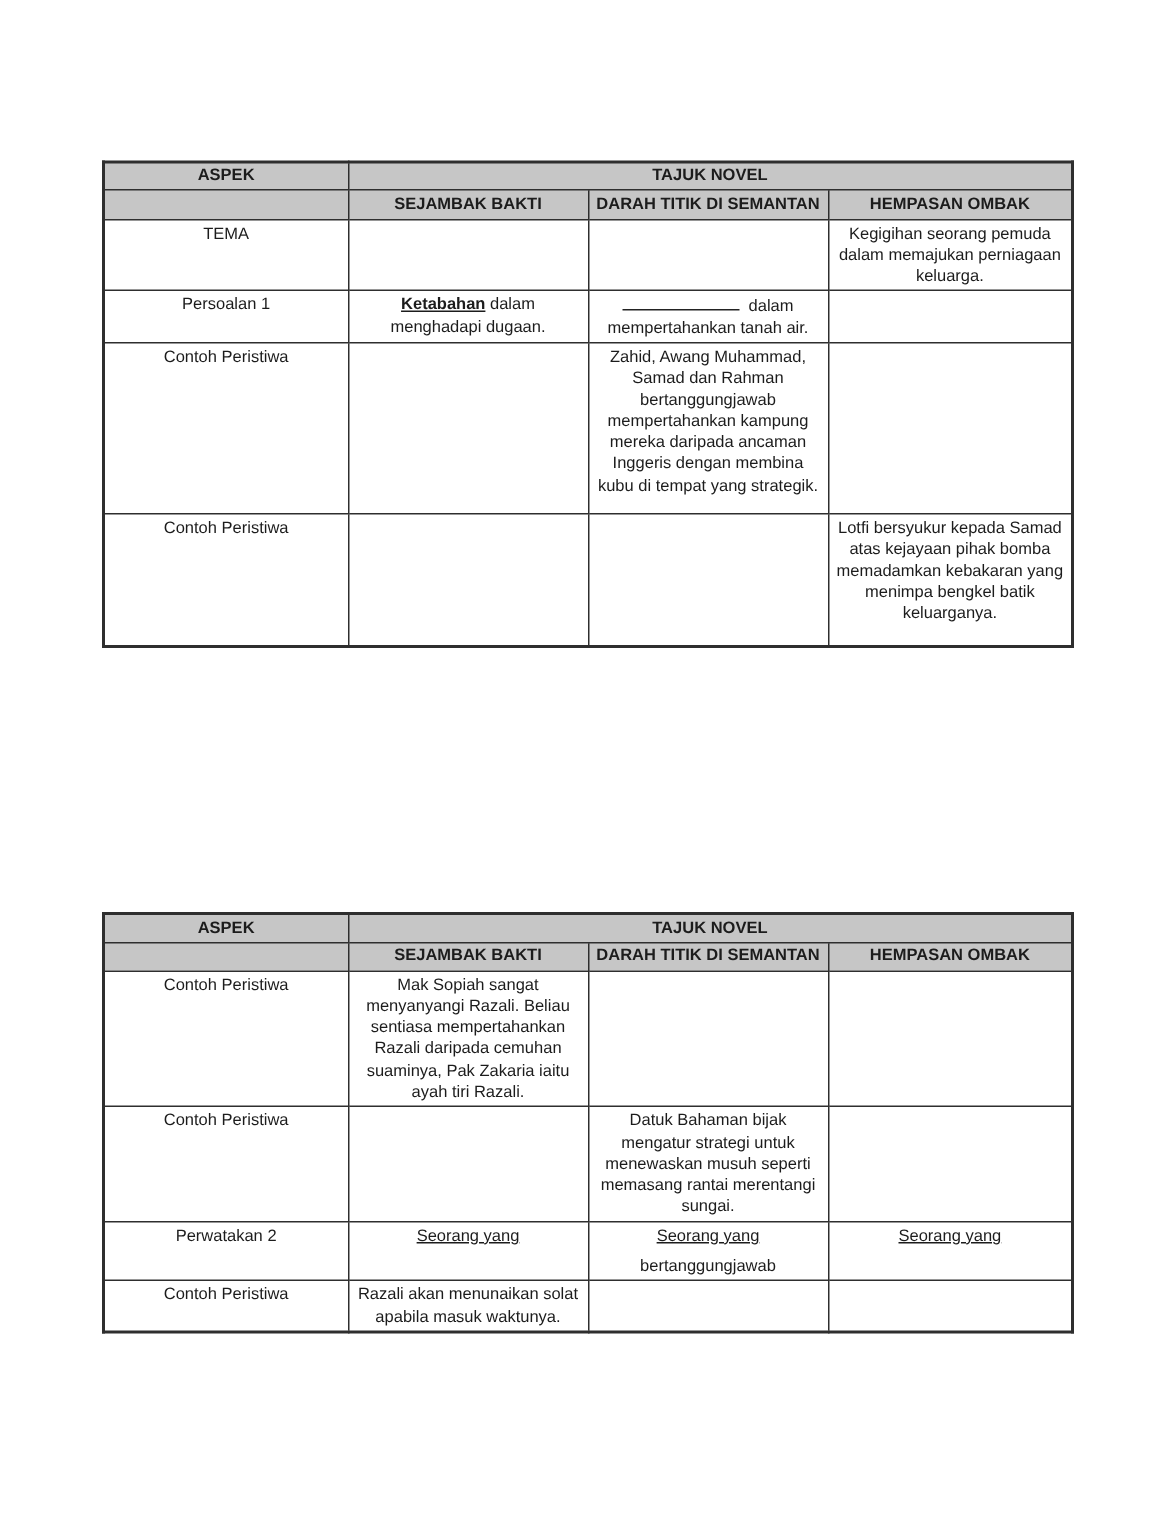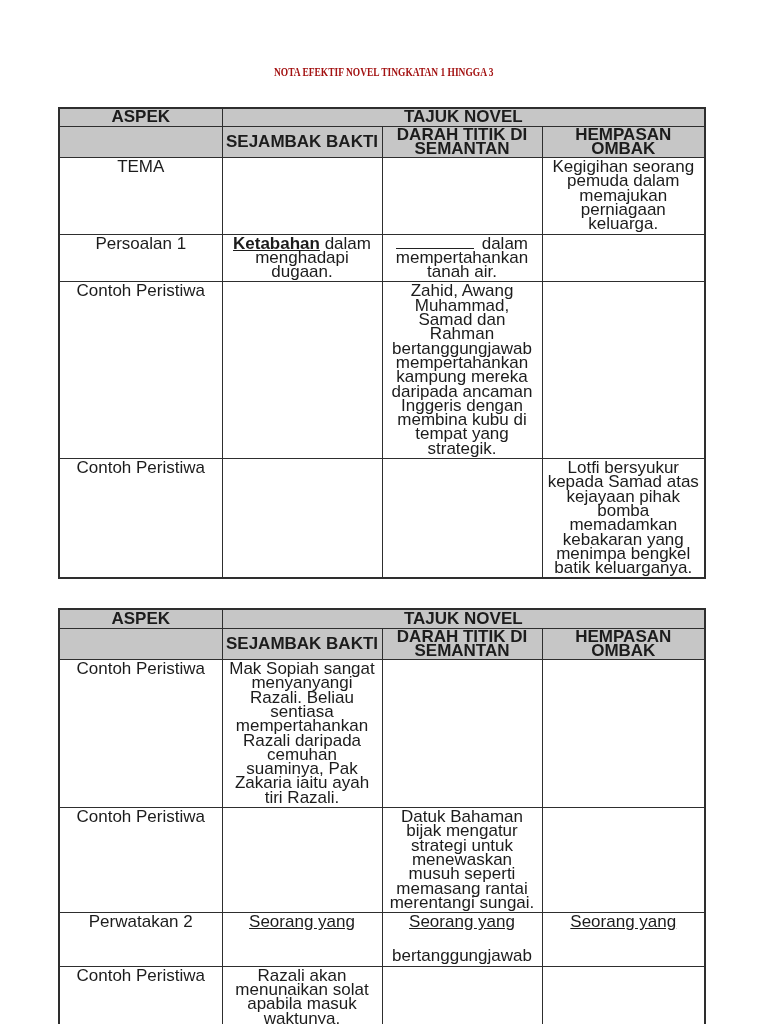--- a/index.html
+++ b/index.html
@@ -25,25 +25,25 @@
     font-weight: bold;
     font-size: 13.5px;
     letter-spacing: 0px;
     color: #a31212;
     transform: scaleX(0.70);
     transform-origin: center;
     white-space: nowrap;
   }
   table.notes {
     position: absolute;
-    left: 58px;
+    left: 68px;
     width: 646px;
     border-collapse: collapse;
     table-layout: fixed;
-    font-size: 17px;
+    font-size: 11px;
     line-height: 14.3px;
     color: #1c1c1c;
     border: 2px solid #2e2e2e;
   }
   table.t1 { top: 107px; }
   table.t2 { top: 608px; }
   table.notes td, table.notes th {
     border: 1px solid #2e2e2e;
     padding: 2px 4px;
     vertical-align: top;
@@ -65,21 +65,21 @@
   td.center { text-align: center; }
   .u { text-decoration: underline; }
   .bu { font-weight: bold; text-decoration: underline; }
   .blank-line {
     display: inline-block;
     width: 78px;
     height: 10px;
     border-bottom: 1px solid #222222;
     margin-right: 3px;
   }
-  .line2 { display: block; margin-top: 20px; }
+  .line2 { display: block; margin-top: 6px; }
   
   tr.h18 { height: 18px; }
   tr.h20 { height: 20px; }
   tr.h19 { height: 19px; }
   tr.h45 { height: 45px; }
   tr.h28 { height: 28px; }
   tr.h114 { height: 114px; }
   tr.h41 { height: 41px; }
   tr.h89 { height: 89px; }
   tr.h34 { height: 34px; }
@@ -88,23 +88,20 @@
   tr.h37 { height: 37px; }
   tr.h73 { height: 73px; }
   tr.h38 { height: 38px; }
   tr.h29 { height: 29px; }
 </style>
 </head>
 <body>
 
 <div class="page">
 
-  <div class="doc-title-wrap">
-    <span class="doc-title">NOTA EFEKTIF NOVEL TINGKATAN 1 HINGGA 3</span>
-  </div>
 
   <table class="notes t1">
     <colgroup>
       <col style="width:163px">
         <col style="width:160px">
         <col style="width:160px">
         <col style="width:163px">
     </colgroup>
     <tbody>
       <tr class="hdr h18">

